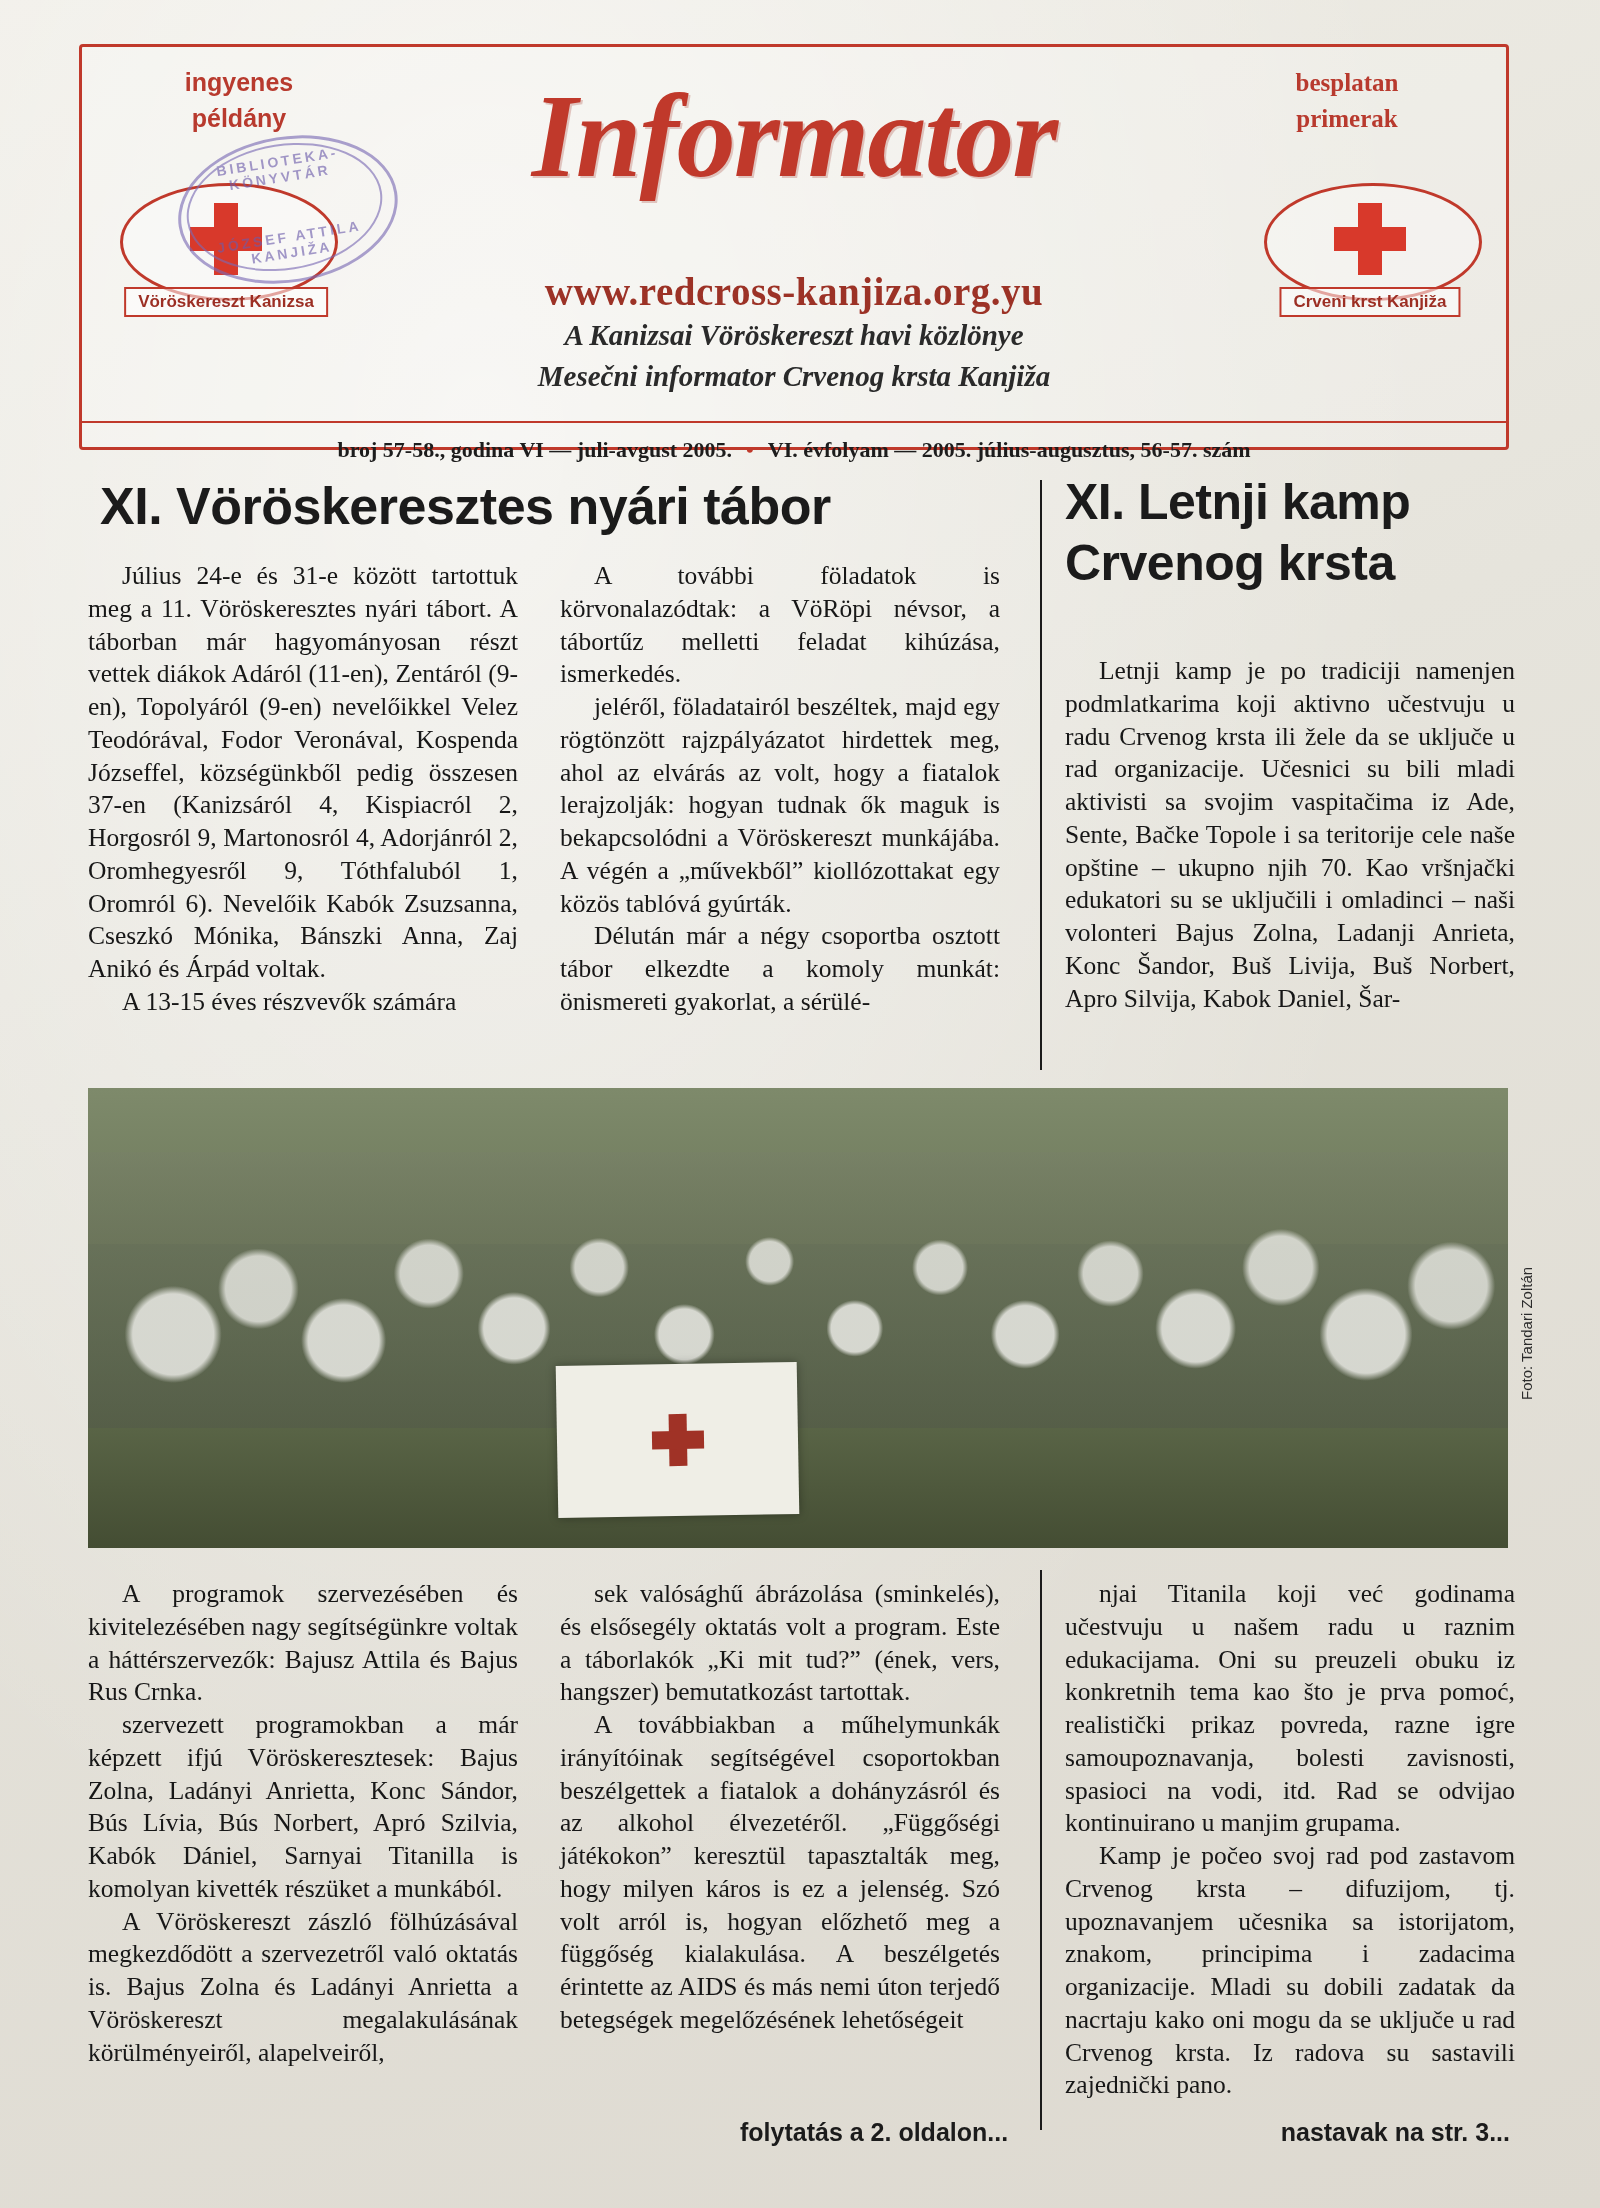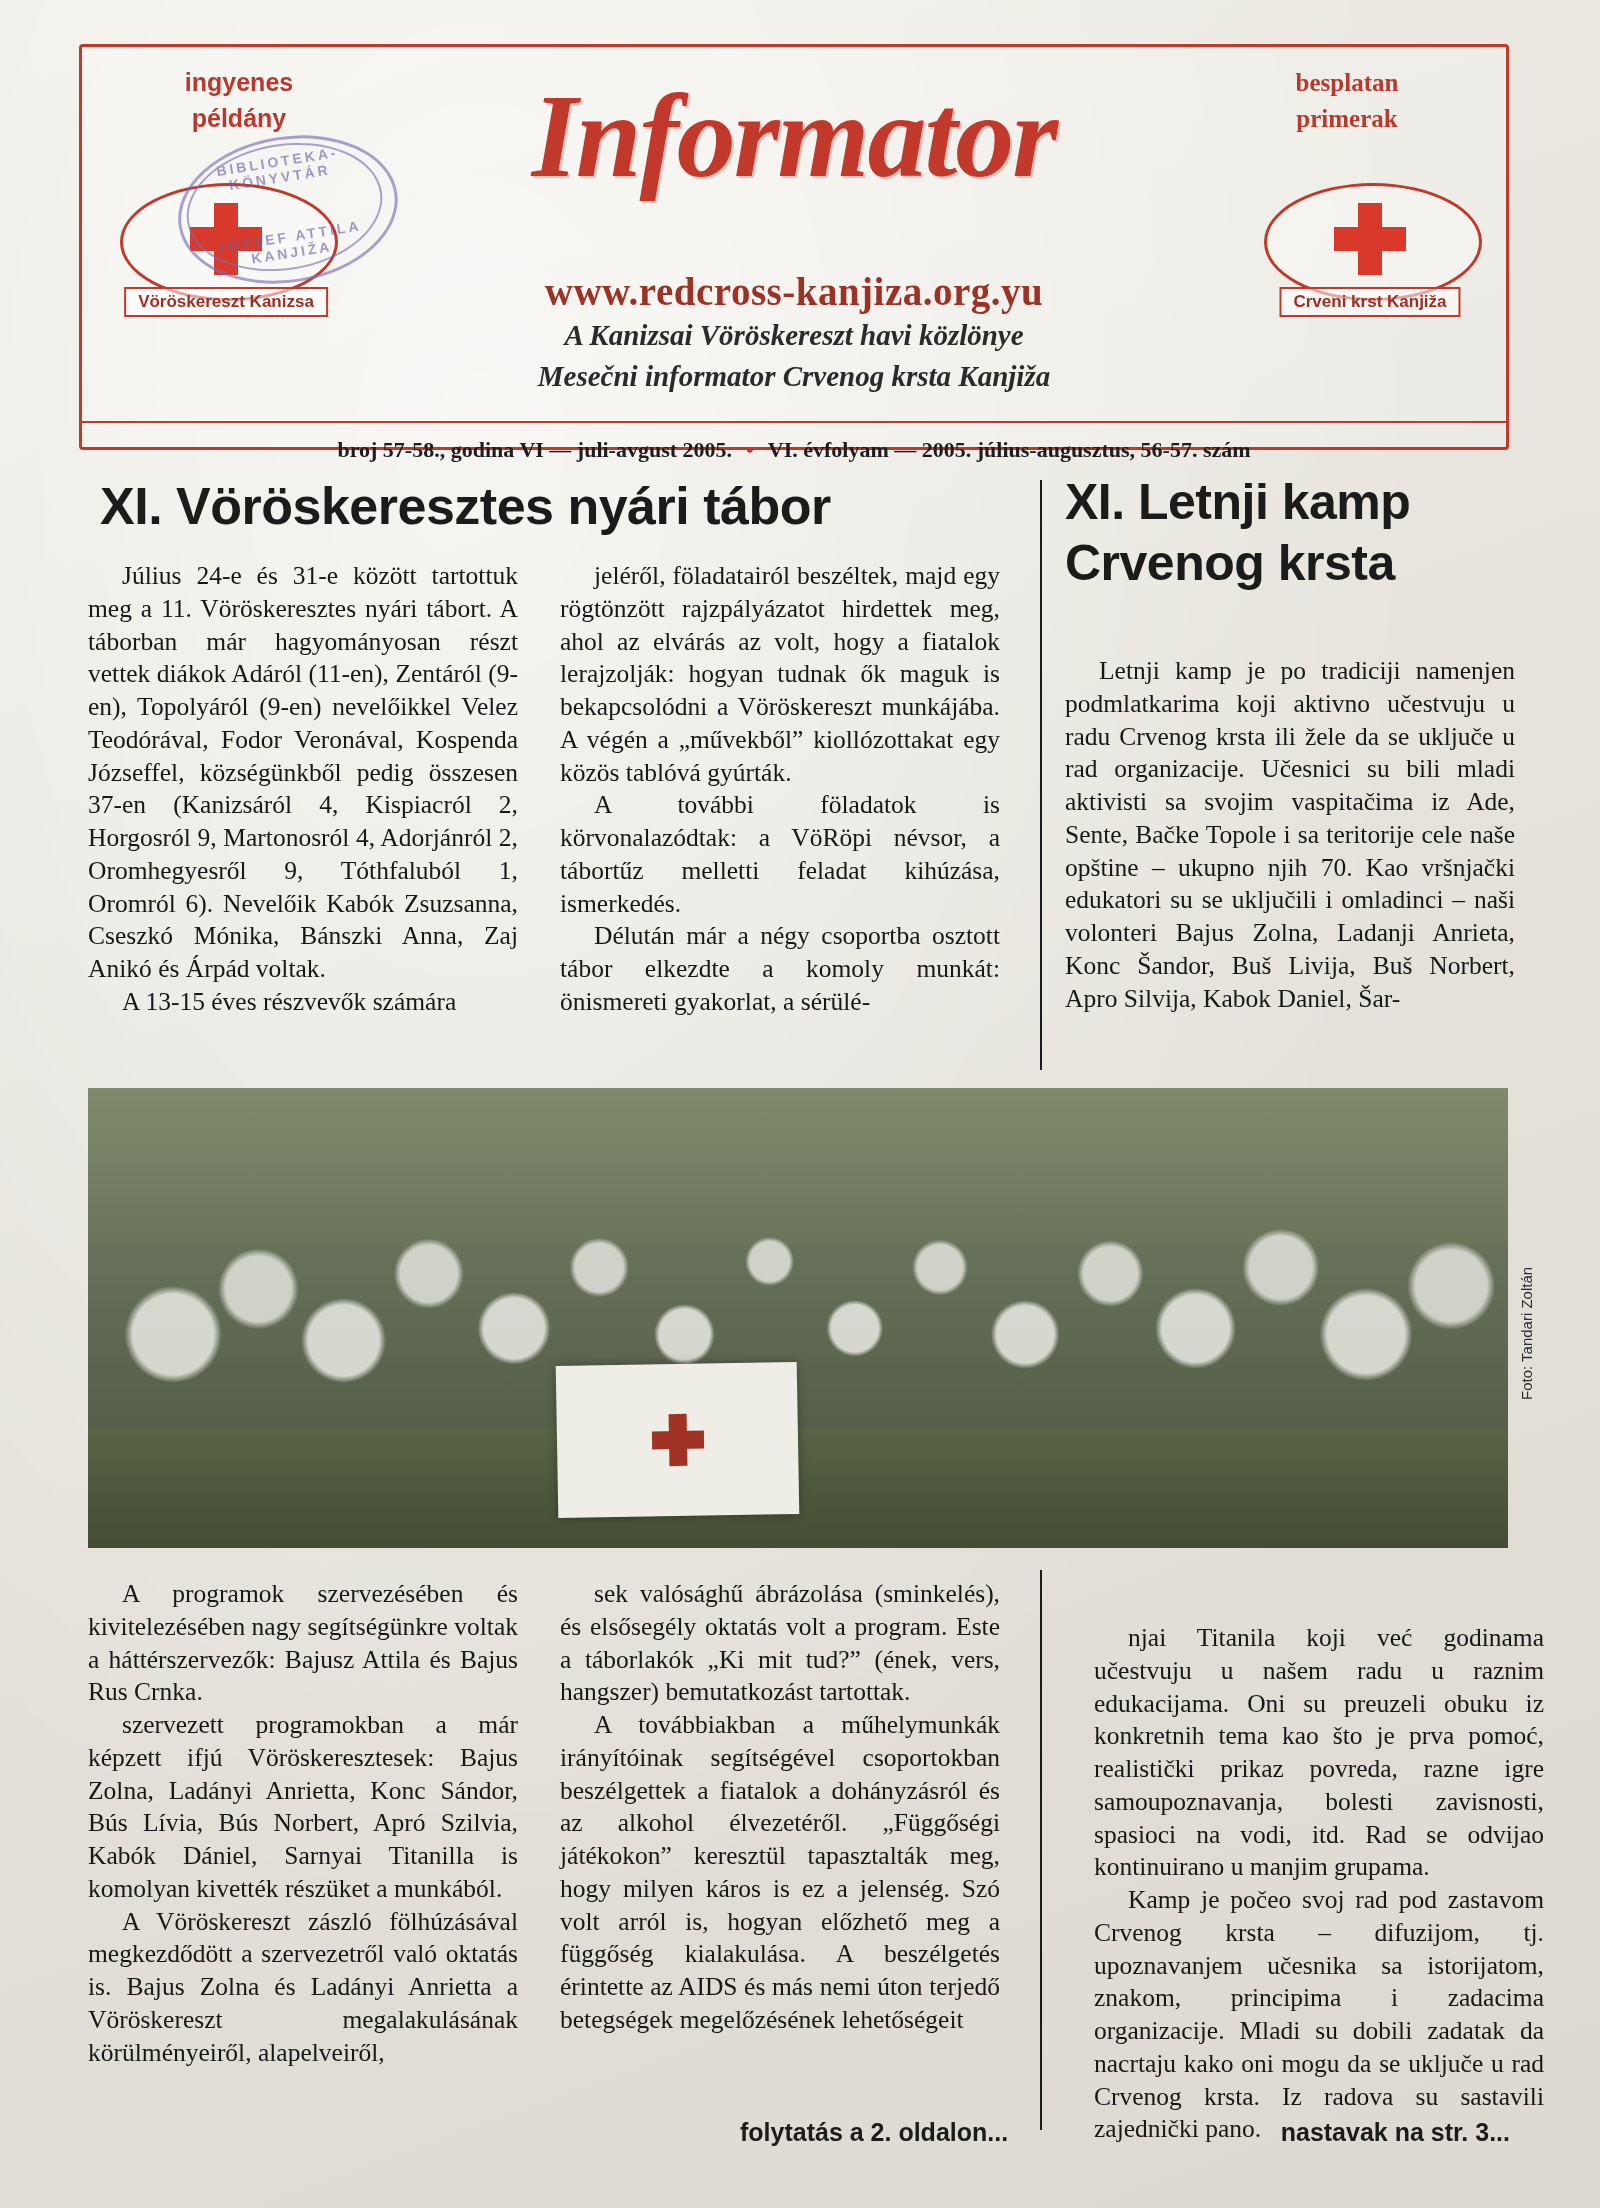--- a/index.html
+++ b/index.html
@@ -298,21 +298,21 @@
     font-size: 15px;
     color: #2b2b2b;
     transform: rotate(-90deg);
     transform-origin: left top;
     white-space: nowrap;
   }
 
   
   .col-bot-1 { left: 88px;  top: 1578px; width: 430px; }
   .col-bot-2 { left: 560px; top: 1578px; width: 440px; }
-  .col-bot-3 { left: 1094px; top: 1578px; width: 450px; margin-top: 44px; }
+  .col-bot-3 { left: 1065px; top: 1578px; width: 450px; }
   .vrule2 {
     position: absolute;
     left: 1040px; top: 1570px;
     width: 2px; height: 560px;
     background: #1b1b1b;
   }
 
   .cont-left {
     position: absolute;
     left: 740px; top: 2118px;
@@ -382,22 +382,22 @@
   <div class="headline-hu">XI. Vöröskeresztes nyári tábor</div>
   <div class="headline-sr">XI. Letnji kamp Crvenog krsta</div>
   <div class="vrule"></div>
 
   <div class="col col-top-1">
     <p>Július 24-e és 31-e között tartottuk meg a 11. Vöröskeresztes nyári tábort. A táborban már hagyományosan részt vettek diákok Adáról (11-en), Zentáról (9-en), Topolyáról (9-en) nevelőikkel Velez Teodórával, Fodor Veronával, Kospenda Józseffel, községünkből pedig összesen 37-en (Kanizsáról 4, Kispiacról 2, Horgosról 9, Martonosról 4, Adorjánról 2, Oromhegyesről 9, Tóthfaluból 1, Oromról 6). Nevelőik Kabók Zsuzsanna, Cseszkó Mónika, Bánszki Anna, Zaj Anikó és Árpád voltak.</p>
     <p>A 13-15 éves részvevők számára</p>
   </div>
 
   <div class="col col-top-2">
+    <p>A további föladatok is körvonalazódtak: a VöRöpi névsor, a tábortűz melletti feladat kihúzása, ismerkedés.</p>
     <p>jeléről, föladatairól beszéltek, majd egy rögtönzött rajzpályázatot hirdettek meg, ahol az elvárás az volt, hogy a fiatalok lerajzolják: hogyan tudnak ők maguk is bekapcsolódni a Vöröskereszt munkájába. A végén a „művekből” kiollózottakat egy közös tablóvá gyúrták.</p>
-    <p>A további föladatok is körvonalazódtak: a VöRöpi névsor, a tábortűz melletti feladat kihúzása, ismerkedés.</p>
     <p>Délután már a négy csoportba osztott tábor elkezdte a komoly munkát: önismereti gyakorlat, a sérülé-</p>
   </div>
 
   <div class="col col-top-3">
     <p>Letnji kamp je po tradiciji namenjen podmlatkarima koji aktivno učestvuju u radu Crvenog krsta ili žele da se uključe u rad organizacije. Učesnici su bili mladi aktivisti sa svojim vaspitačima iz Ade, Sente, Bačke Topole i sa teritorije cele naše opštine – ukupno njih 70. Kao vršnjački edukatori su se uključili i omladinci – naši volonteri Bajus Zolna, Ladanji Anrieta, Konc Šandor, Buš Livija, Buš Norbert, Apro Silvija, Kabok Daniel, Šar-</p>
   </div>
 
   <div class="photo">
     <div class="sky"></div>
     <div class="crowd"></div>

